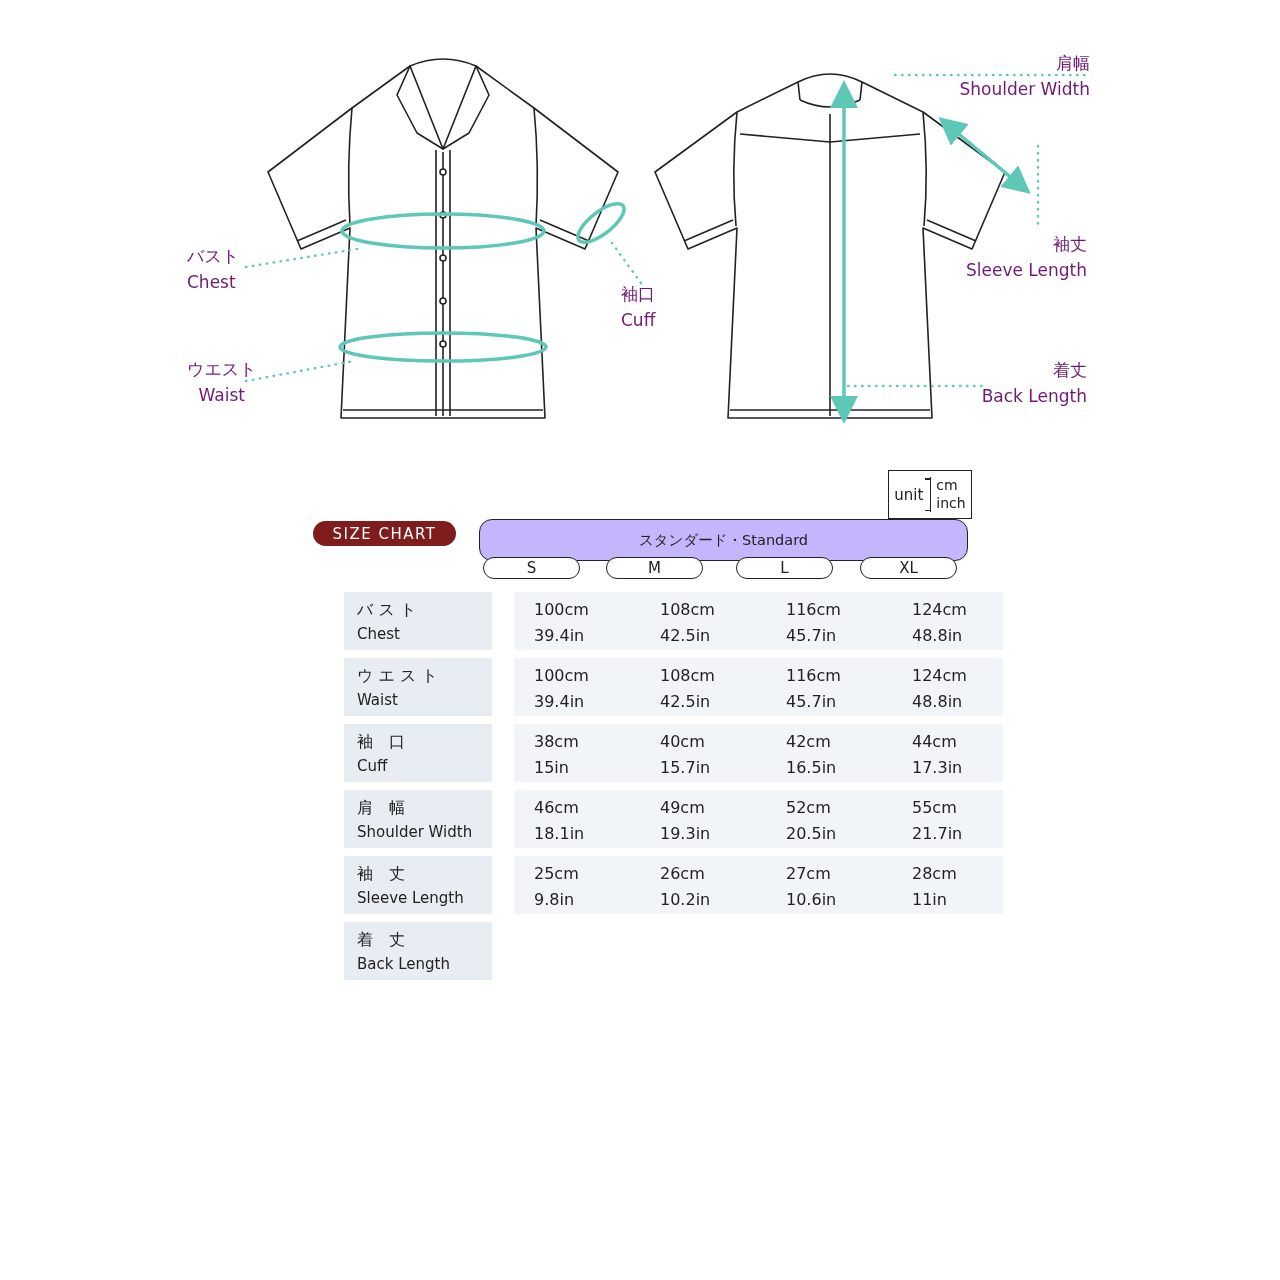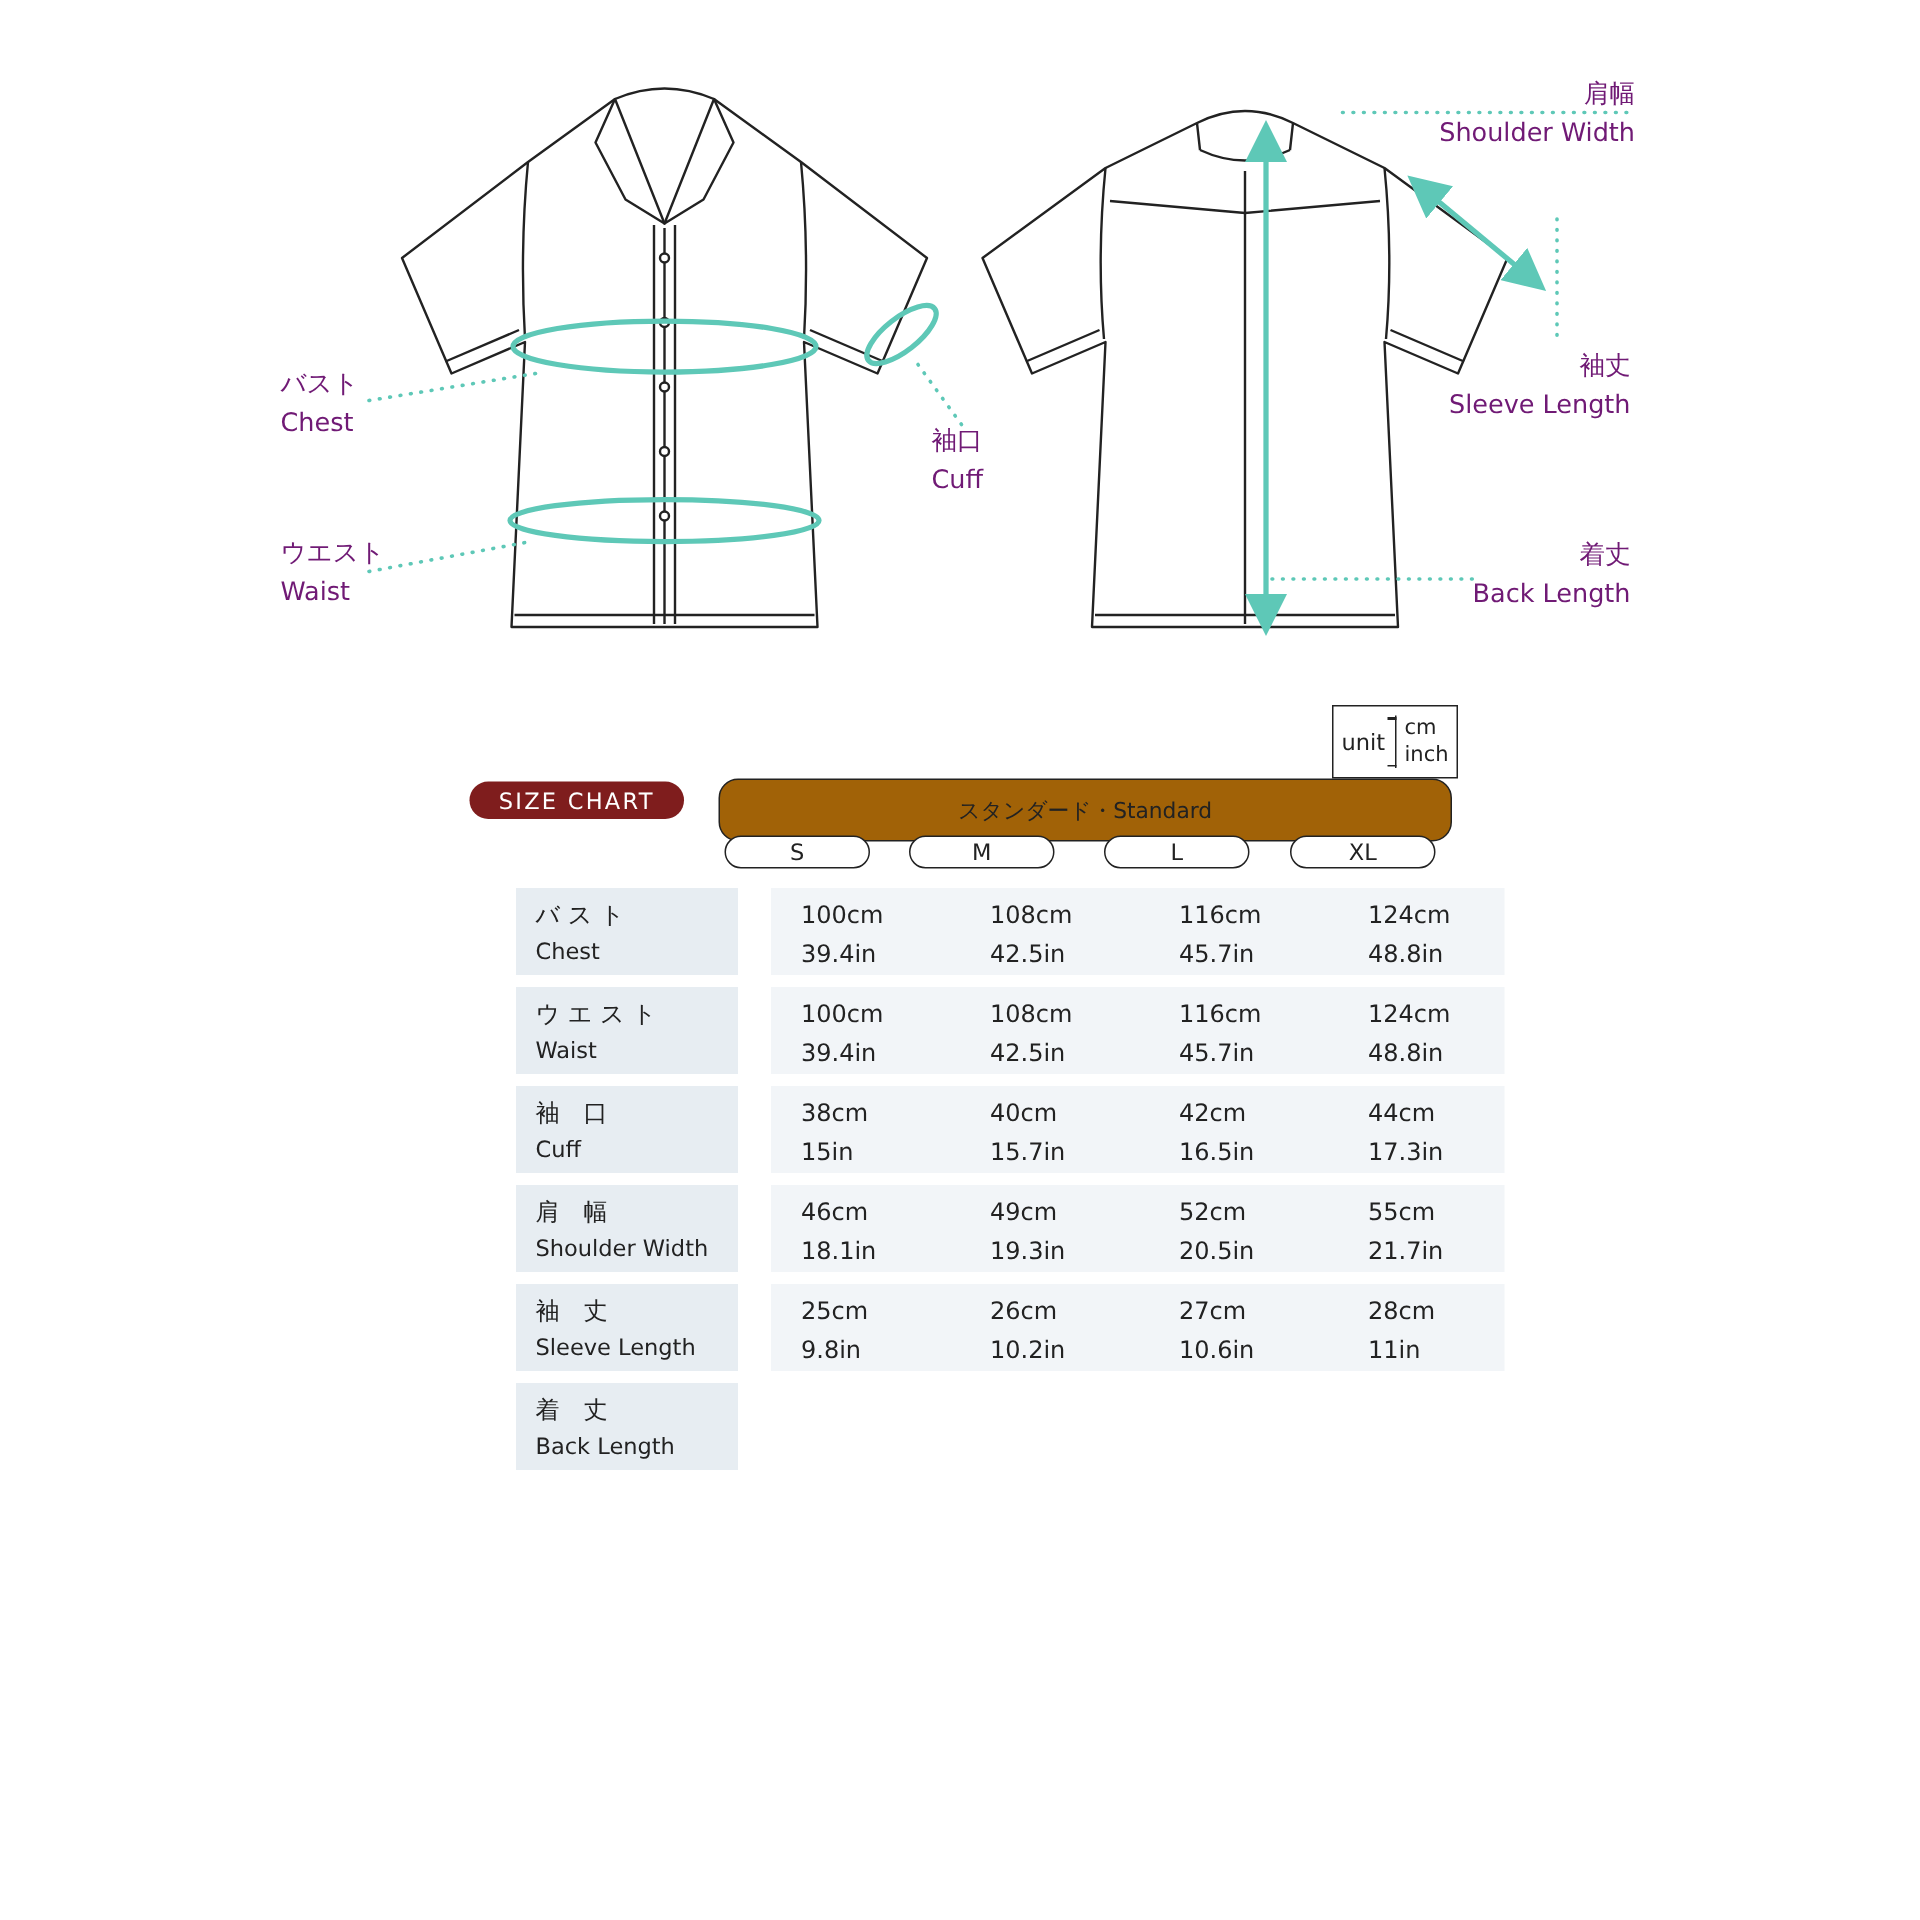--- a/index.html
+++ b/index.html
@@ -19,21 +19,21 @@
   .u-col::before{content:"";position:absolute;left:-6px;top:1px;width:6px;height:1.5px;background:#222;}
   .u-col::after{content:"";position:absolute;left:-6px;bottom:1px;width:6px;height:1.5px;background:#222;}
   
   .chip{
     position:absolute;left:313px;top:521px;width:143px;height:25px;background:#7f1d1d;color:#fff;
     border-radius:13px;display:flex;align-items:center;justify-content:center;
     font-size:15px;letter-spacing:1.5px;
   }
   .std-pill{
     position:absolute;left:479px;top:519px;width:489px;height:42px;border:1.3px solid #222;border-radius:13px;
-    display:flex;align-items:center;justify-content:center;font-size:14.5px;box-sizing:border-box;background:#a16207;
+    display:flex;align-items:center;justify-content:center;font-size:14.5px;box-sizing:border-box;background:#c4b5fd;
   }
   .size-pill{
     position:absolute;top:557px;width:97px;height:22px;border:1.3px solid #222;border-radius:11px;
     display:flex;align-items:center;justify-content:center;font-size:15px;box-sizing:border-box;background:#fff;
   }
   
   .row{position:absolute;left:310px;width:659px;height:58px;margin-left:34px;}
   .row-label{
     position:absolute;left:0;top:0;width:148px;height:58px;background:#e7edf2;
     padding:8px 0 0 13px;box-sizing:border-box;
@@ -102,21 +102,21 @@
         <path d="M1038,146 L1038,230"></path>
         <path d="M848,386 L983,386"></path>
       </g>
     </g>
   </svg>
 
   <div class="dlabel" style="left:187px;top:243px;">
     <div>バスト</div>
     <div>Chest</div>
   </div>
-  <div class="dlabel" style="left:187px;top:356px;">
+  <div class="dlabel" style="left:187px;top:356px;text-align:center;">
     <div>ウエスト</div>
     <div>Waist</div>
   </div>
   <div class="dlabel" style="left:621px;top:281px;">
     <div>袖口</div>
     <div>Cuff</div>
   </div>
   <div class="dlabel right" style="right:190px;top:50px;">
     <div>肩幅</div>
     <div>Shoulder Width</div>

